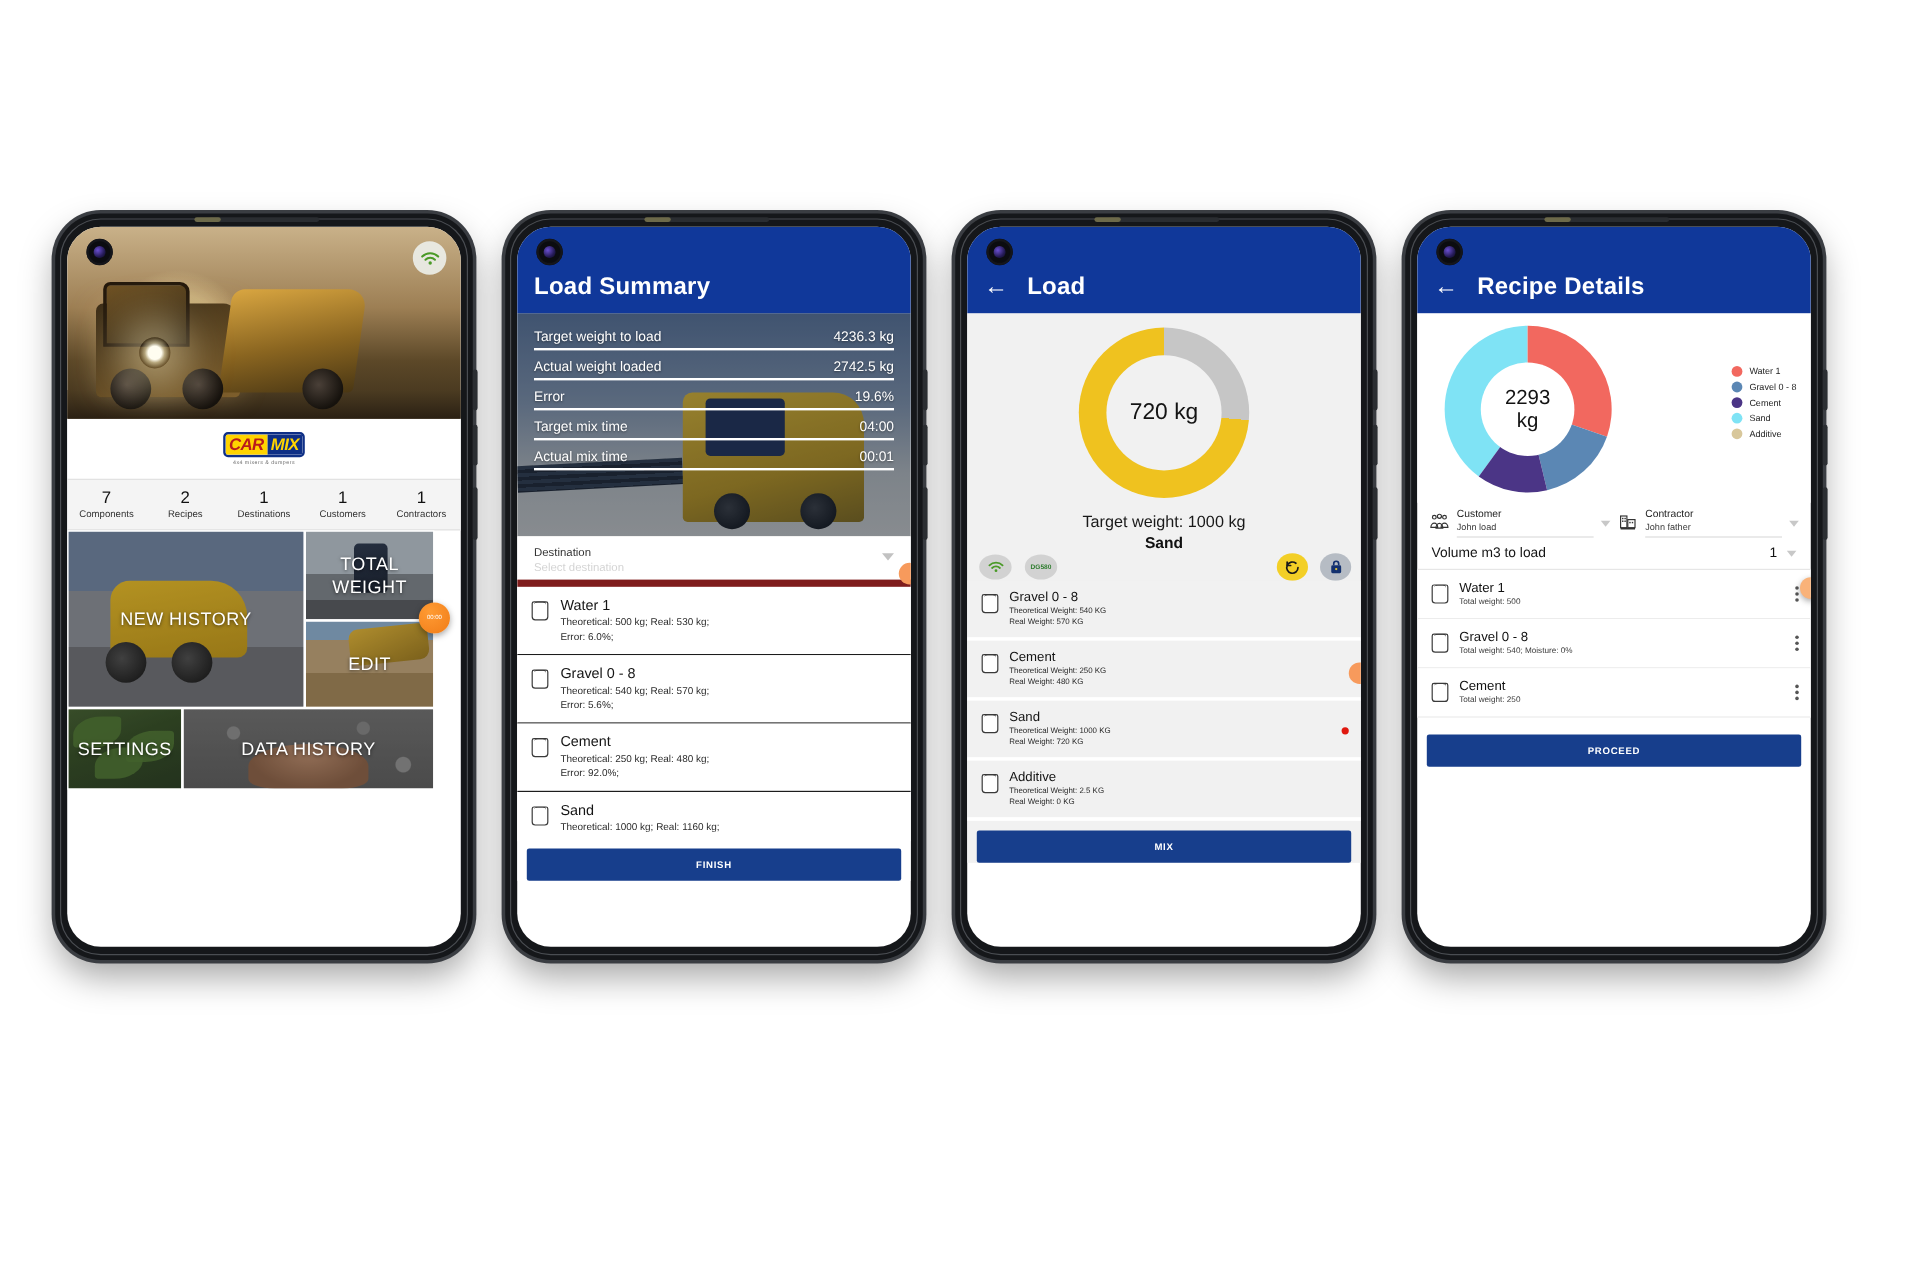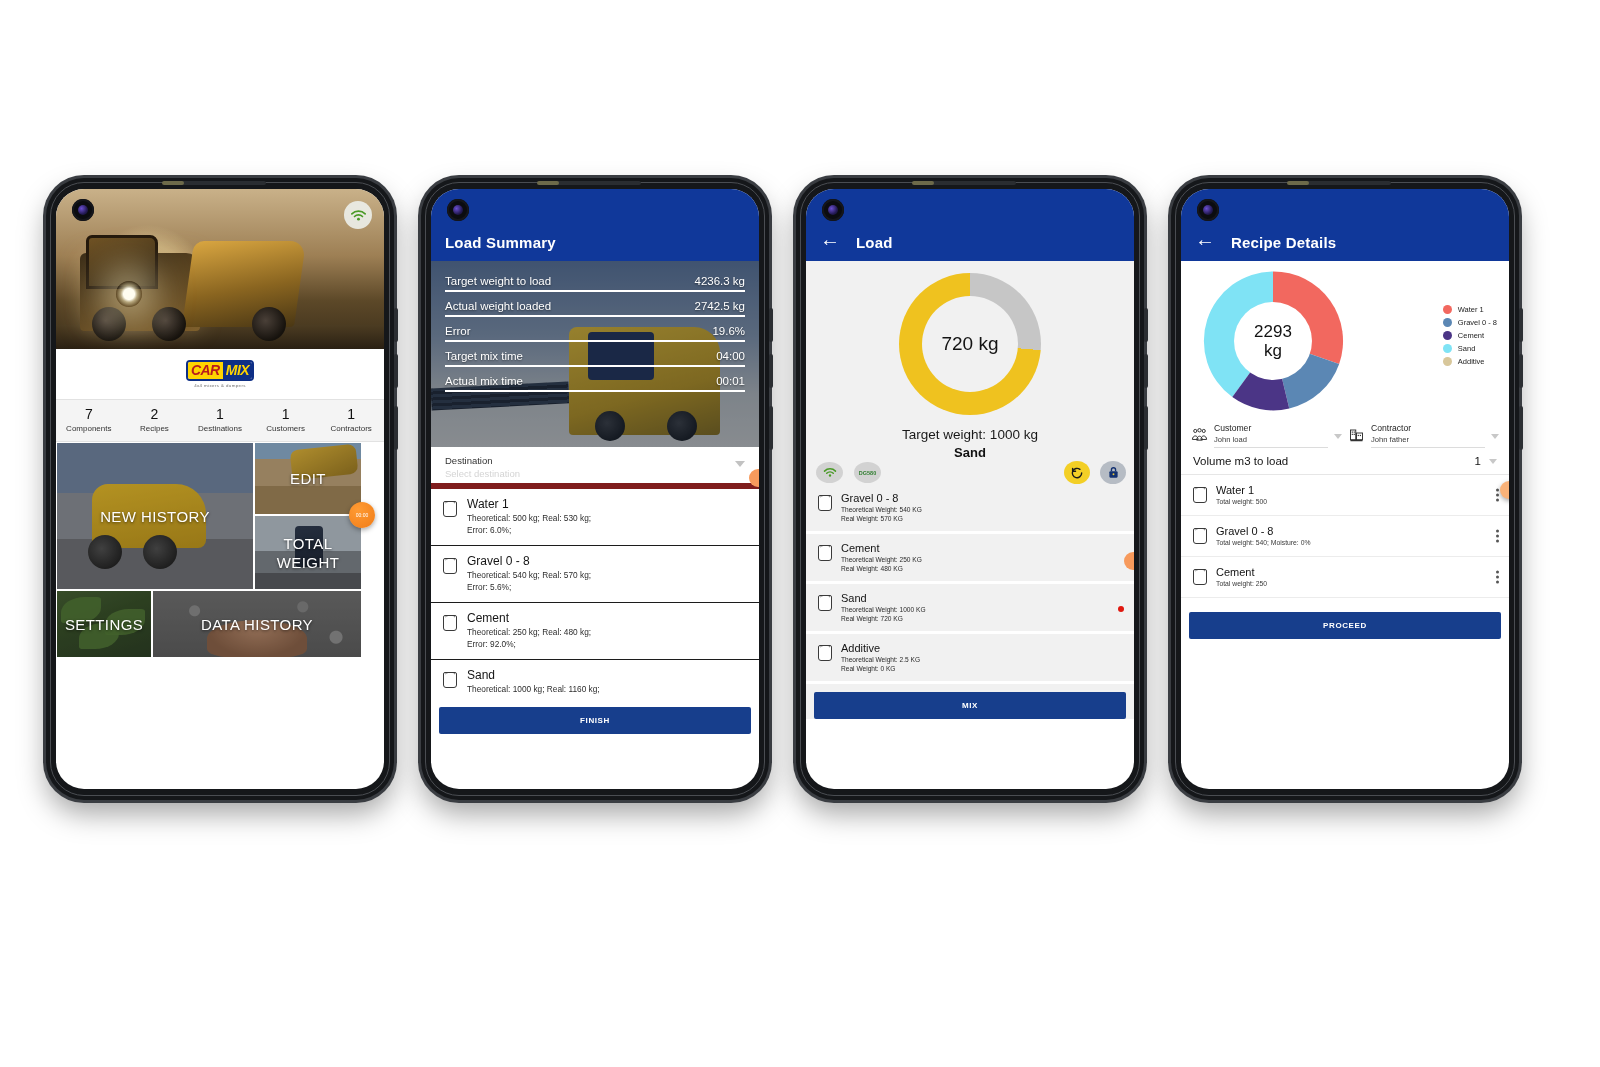--- a/index.html
+++ b/index.html
@@ -53,21 +53,21 @@
 
   
   .appbar {
     background: #10389a; color: #fff; height: 72px;
     display: flex; align-items: flex-end; padding: 0 14px 10px 14px;
     position: relative; z-index: 3;
   }
   .appbar .back {
     font-size: 20px; line-height: 1; margin-right: 16px; margin-bottom: 2px; cursor: pointer;
   }
-  .appbar .title { font-size: 15px; font-weight: bold; letter-spacing: .2px; }
+  .appbar .title { font-size: 20px; font-weight: bold; letter-spacing: .2px; }
 
   
   #phone1 { left: 46px; top: 178px; }
   .p1-hero {
     height: 160px; position: relative; overflow: hidden;
     background:
       radial-gradient(circle at 28% 60%, rgba(255,250,220,.95) 0 14px, rgba(255,240,180,.35) 15px 40px, transparent 60px),
       linear-gradient(180deg, #c9b189 0%, #9d7f54 42%, #5c4828 70%, #3b2e1a 100%);
   }
   .p1-hero .truck-a {
@@ -381,31 +381,31 @@
         <div class="tilerow">
           <div class="tile big">
             <div class="bg-loader">
               <div class="body"></div>
                 <div class="w" style="left:16%"></div>
                 <div class="w" style="left:44%"></div>
             </div>
             <div class="tlabel">NEW HISTORY</div>
           </div>
           <div style="position:relative;">
+            <div class="tile small" style="height:75px;">
+              <div class="bg-total">
+                  <div class="mach"></div>
+                </div>
+              <div class="tlabel">TOTAL WEIGHT</div>
+            </div>
             <div class="tile small">
               <div class="bg-edit">
                   <div class="arm"></div>
                 </div>
               <div class="tlabel">EDIT</div>
-            </div>
-            <div class="tile small" style="height:75px;">
-              <div class="bg-total">
-                  <div class="mach"></div>
-                </div>
-              <div class="tlabel">TOTAL WEIGHT</div>
             </div>
             <div class="fab-orange" style="right:-13px; top:60px;">00:00</div>
           </div>
         </div>
         <div class="tilerow">
           <div class="tile settings">
             <div class="bg-settings">
               <div class="leaf" style="left:4px;top:6px;"></div>
               <div class="leaf" style="right:6px;top:18px;"></div>
               <div class="leaf" style="left:22px;bottom:8px;"></div>

